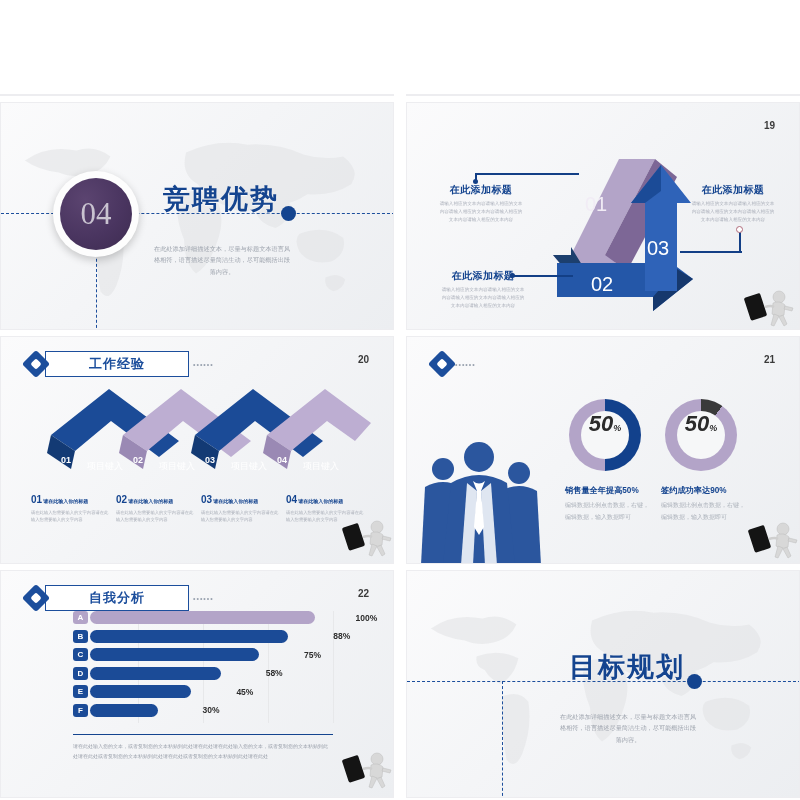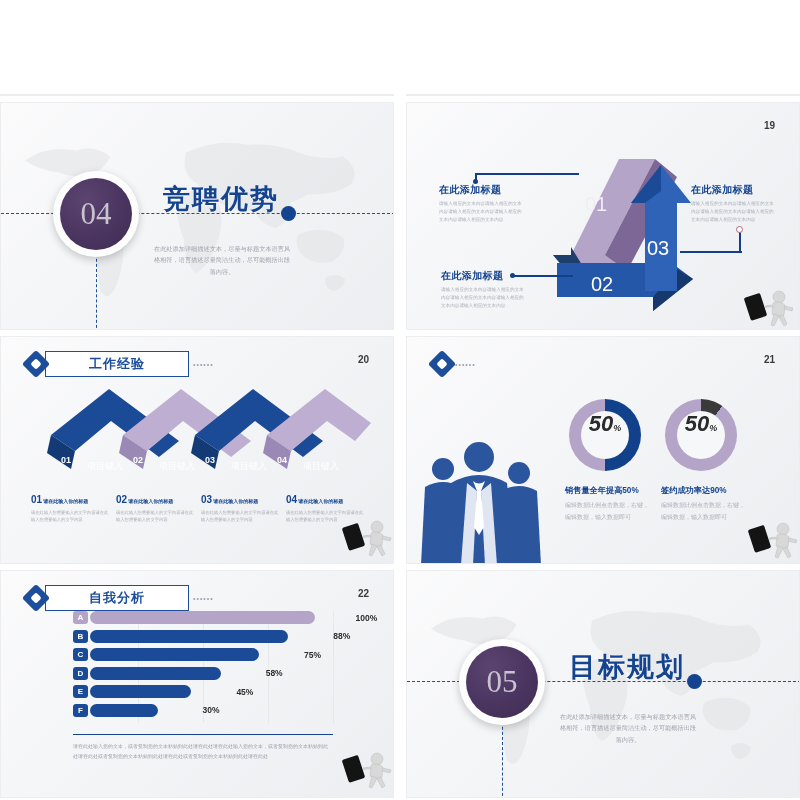--- a/index.html
+++ b/index.html
@@ -89,21 +89,21 @@
   .cover-dot{
     position:absolute;left:280px;top:103px;width:15px;height:15px;border-radius:50%;
     background:#14448f;z-index:4;
   }
   .cover-sub{
     position:absolute;left:150px;top:140px;width:142px;text-align:center;
     color:#9da3ad;font-size:6.2px;line-height:1.85;z-index:3;
   }
 
   
-  .lbl{position:absolute;width:84px;}
+  .lbl{position:absolute;width:84px;text-align:center;}
   .lbl .h{color:#14448f;font-size:10px;font-weight:bold;letter-spacing:.4px;}
   .lbl .p{color:#a8adb8;font-size:4.6px;line-height:1.75;margin-top:3px;}
   .connector{position:absolute;border:1px solid #133f86;}
   .cdot{position:absolute;width:5px;height:5px;border-radius:50%;background:#133f86;}
   .cdot.ring{background:#fff;border:1.5px solid #b06a7a;}
 
   
   .legend-row{position:absolute;left:30px;top:152px;width:340px;display:flex;}
   .legend-item{width:85px;padding-right:6px;box-sizing:border-box;}
   .legend-item .ln{color:#14448f;font-size:10px;font-weight:bold;}
@@ -534,23 +534,18 @@
         <path d="M96 126 q18 -6 26 6 q4 26 -6 52 q-8 18 -16 6 q-6 -30 -4 -64 Z"></path>
         <path d="M186 50 q30 -14 62 -8 q30 -2 56 10 q20 6 40 2 q18 14 8 28 q-18 12 -44 10 q-20 14 -44 10 q-20 14 -36 2 q-22 -6 -30 -22 q-18 -10 -12 -32 Z"></path>
         <path d="M178 92 q22 -8 38 4 q10 18 2 42 q-8 26 -22 34 q-12 -10 -12 -34 q-10 -24 -6 -46 Z"></path>
         <path d="M262 94 q22 -4 30 10 q-2 16 -16 22 q-16 -4 -20 -16 q0 -12 6 -16 Z"></path>
         <path d="M300 132 q26 -10 44 4 q4 16 -12 24 q-22 4 -32 -10 q-6 -12 0 -18 Z"></path>
         <path d="M326 176 q12 -6 20 2 q-2 10 -12 12 q-10 -4 -8 -14 Z"></path>
       </g>
     </svg>
     <div class="dashline"></div>
     <div class="dashline-v"></div>
-    <div class="bigcircle">
-      <div class="inner">
-          <span>05</span>
-        </div>
-    </div>
     <div class="cover-title">目标规划</div>
     <div class="cover-dot"></div>
     <div class="cover-sub">在此处添加详细描述文本，尽量与标题文本语言风格相符，语言描述尽量简洁生动，尽可能概括出段落内容。</div>
   </div>
 
 </div>
 
 </body></html>

